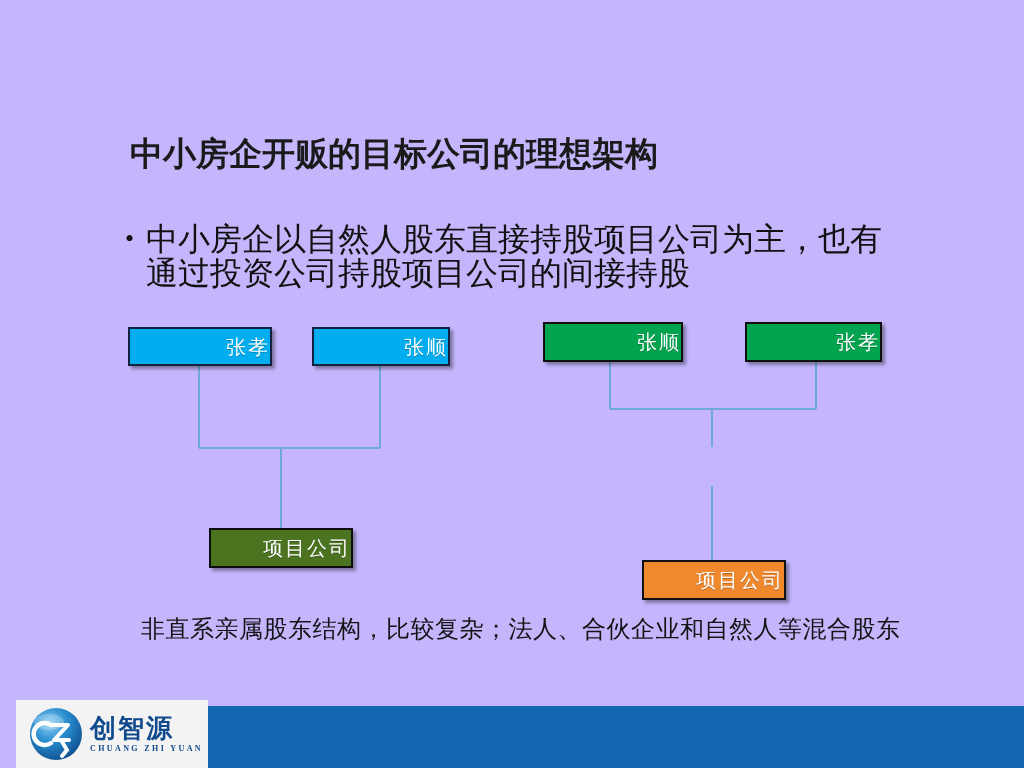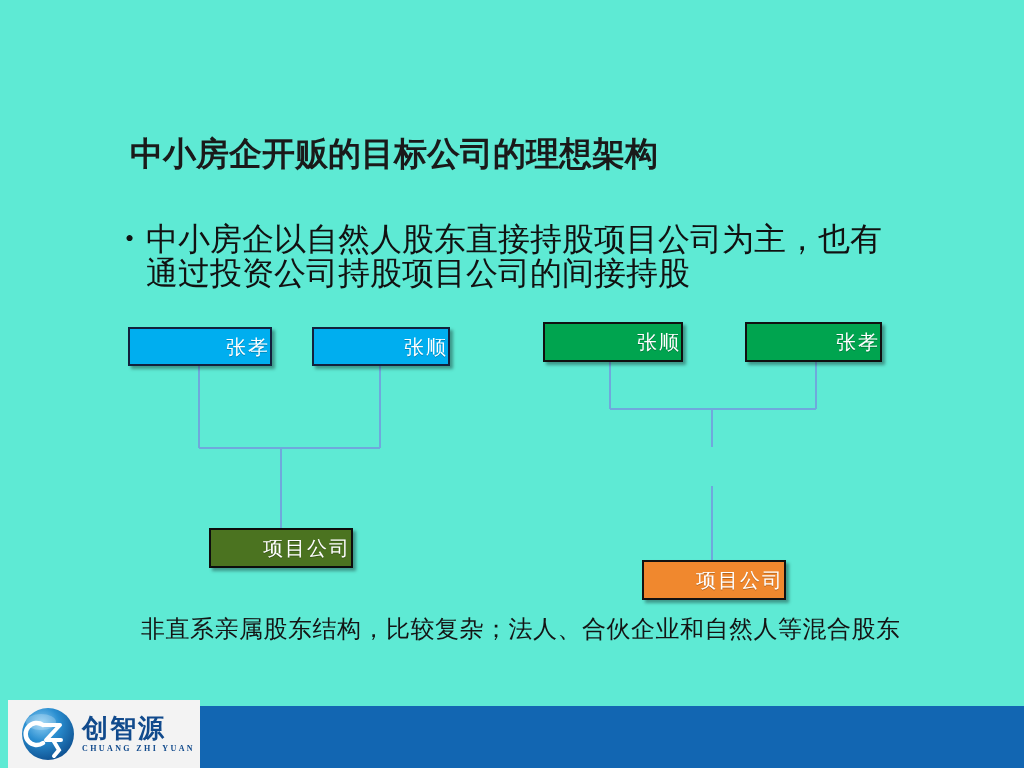--- a/index.html
+++ b/index.html
@@ -13,21 +13,21 @@
     position: relative;
     overflow: hidden;
     font-family: "Liberation Serif", "DejaVu Serif", serif;
   }
 
   .slide {
     position: absolute;
     left: 0; top: 0;
     width: 1024px;
     height: 768px;
-    background: #5eead4;
+    background: #c4b5fd;
   }
 
   
   .slide-title {
     position: absolute;
     left: 130px;
     top: 131px;
     width: 640px;
     font-family: "DejaVu Sans", "Liberation Sans", sans-serif;
     font-size: 33px;
@@ -110,21 +110,21 @@
   .footer-bar {
     position: absolute;
     left: 192px;
     top: 706px;
     width: 832px;
     height: 62px;
     background: #1266B2;
   }
   .footer-logo {
     position: absolute;
-    left: 8px;
+    left: 16px;
     top: 700px;
     width: 192px;
     height: 68px;
     background: #f3f3f3;
     display: flex;
     align-items: center;
   }
   .logo-mark {
     position: relative;
     margin-left: 12px;

